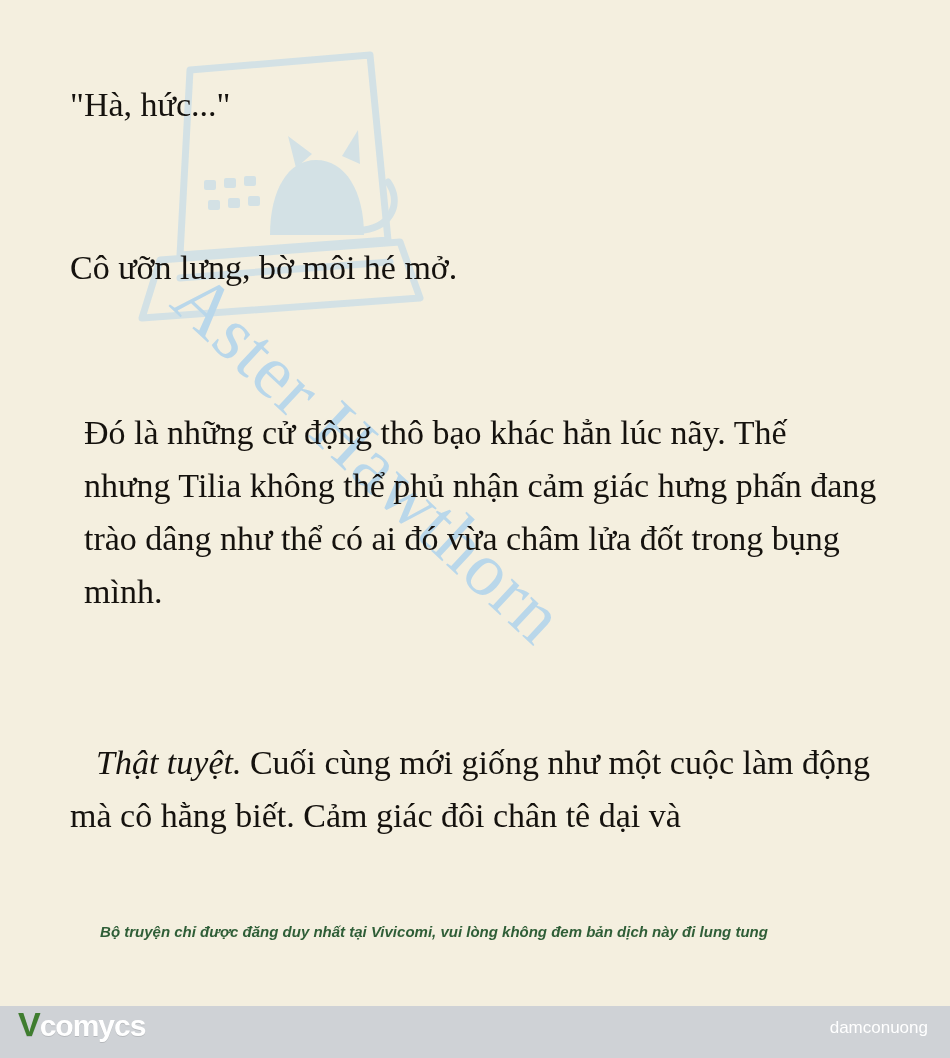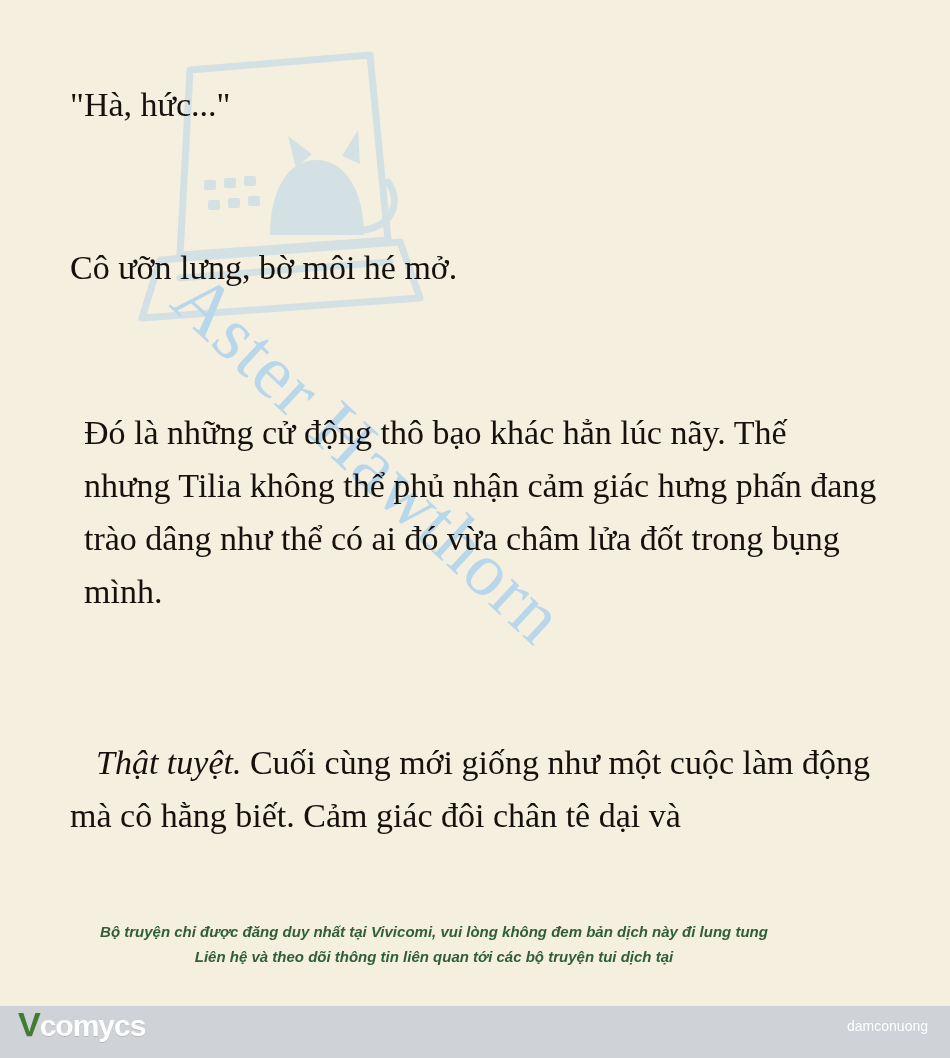--- a/index.html
+++ b/index.html
@@ -112,21 +112,21 @@
   .logo .v {
     color: #3f7d2f;
     font-size: 34px;
   }
   .site-tag {
     position: absolute;
     right: 22px;
     top: 1018px;
     z-index: 5;
     font-family: "Liberation Sans", sans-serif;
-    font-size: 14px;
+    font-size: 17px;
     color: #ffffff;
   }
 </style>
 </head>
 <body>
 
 <div class="watermark">
   <svg class="wm-art" viewBox="0 0 320 330">
     <g fill="none" stroke="#b9d7ea" stroke-width="7" stroke-linejoin="round" stroke-linecap="round">
 
@@ -158,18 +158,17 @@
 
 <div class="page">
   <p class="para p1">"Hà, hức..."</p>
   <p class="para p2">Cô ưỡn lưng, bờ môi hé mở.</p>
   <p class="para p3">Đó là những cử động thô bạo khác hẳn lúc nãy. Thế nhưng Tilia không thể phủ nhận cảm giác hưng phấn đang trào dâng như thể có ai đó vừa châm lửa đốt trong bụng mình.</p>
   <p class="para p4"><span class="ital">Thật tuyệt.</span> <span>Cuối cùng mới giống như một cuộc làm động mà cô hằng biết. Cảm giác đôi chân tê dại và</span></p>
 </div>
 
 <div class="credits">
   <div>Bộ truyện chỉ được đăng duy nhất tại Vivicomi, vui lòng không đem bản dịch này đi lung tung</div>
-  <div>Liên hệ và theo dõi thông tin liên quan tới các bộ truyện tui dịch tại</div>
 </div>
 
 <div class="bottom-bar"></div>
 <div class="logo"><span class="v">V</span><span>comycs</span></div>
 <div class="site-tag">damconuong</div>
 
 </body></html>

